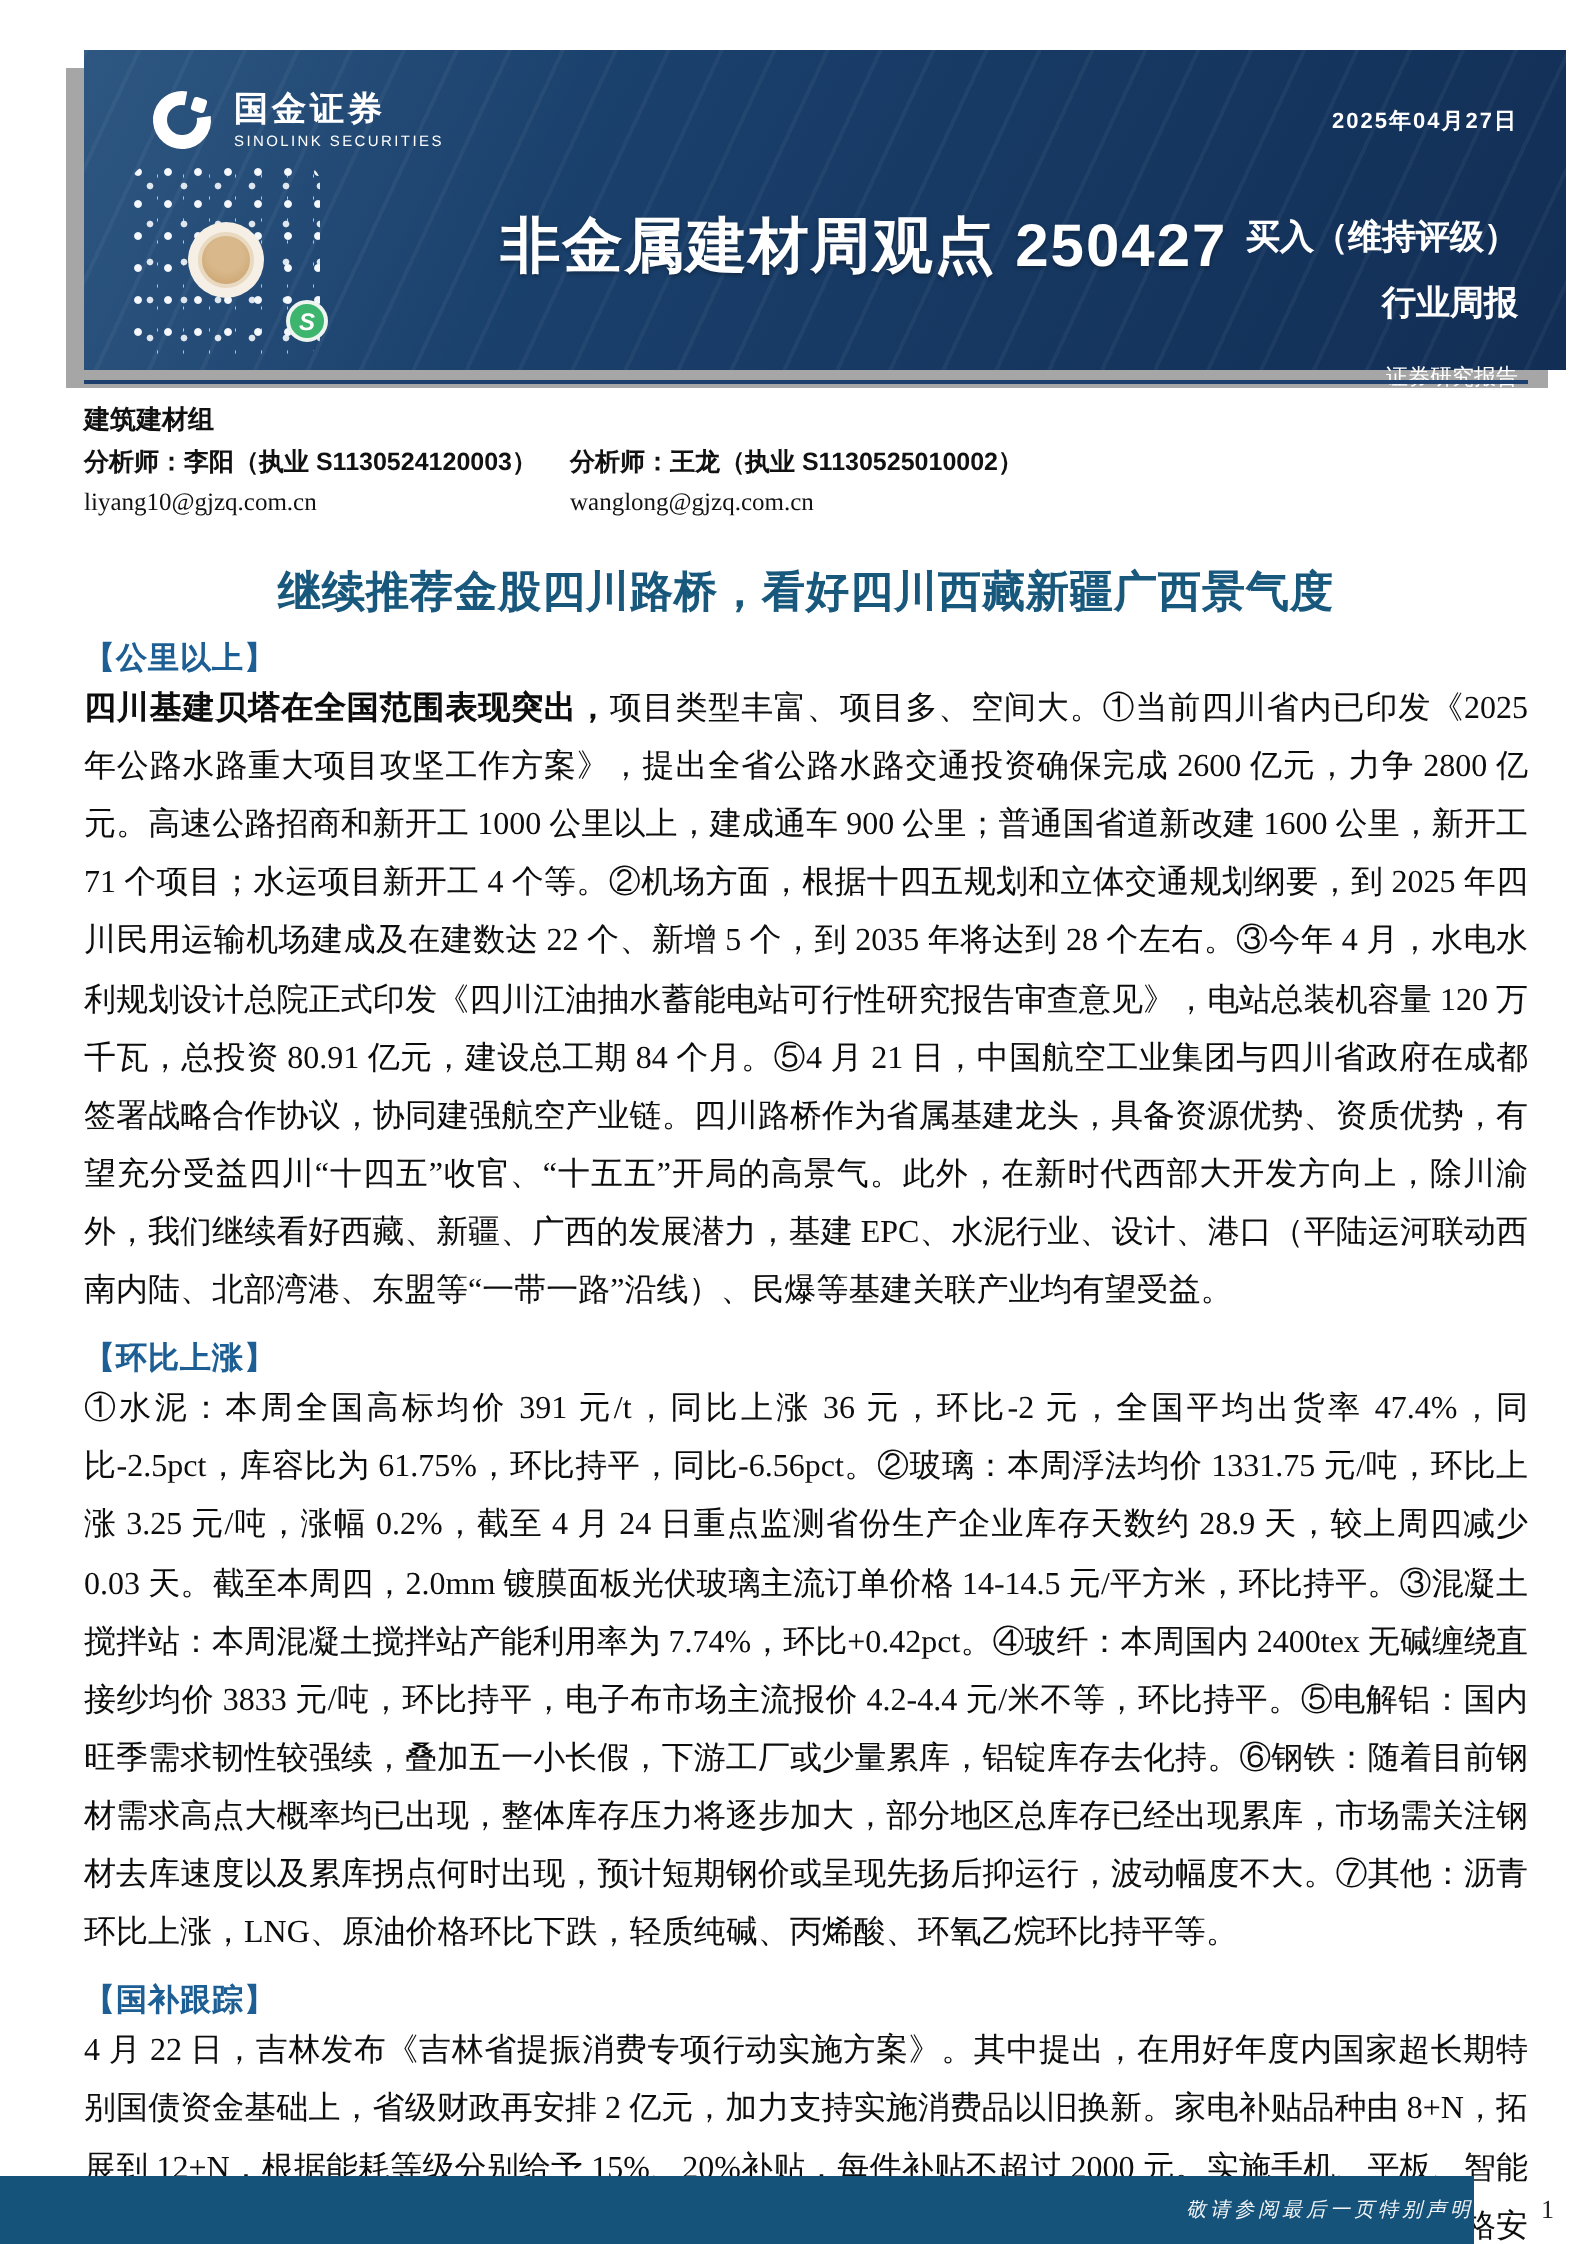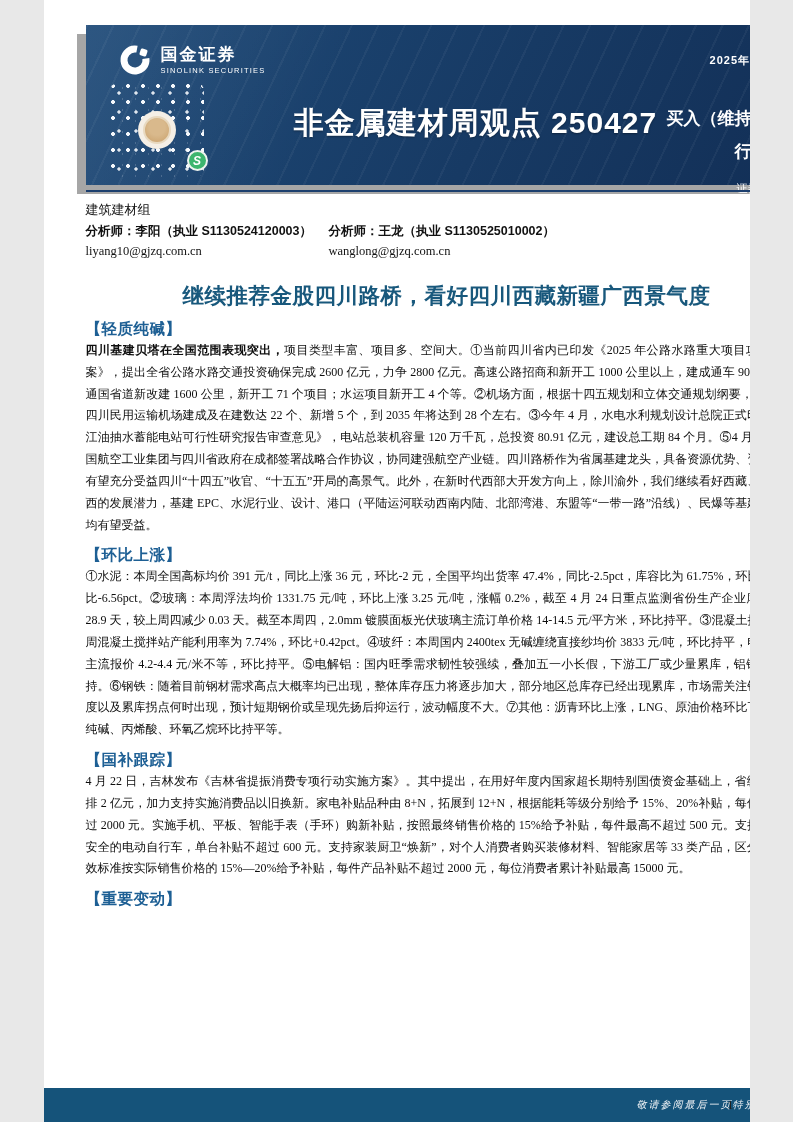--- a/index.html
+++ b/index.html
@@ -1,21 +1,21 @@
 <!DOCTYPE html>
 <html><head>
 <meta charset="utf-8">
 <style>
   * { margin: 0; padding: 0; box-sizing: border-box; }
   html, body { background: #e8e8e8; }
   body { font-family: "Liberation Sans", sans-serif; }
 
   .page {
     position: relative;
-    width: 706px;
+    width: 793px;
     height: 1122px;
     margin: 0 auto;
     background: #ffffff;
     overflow: hidden;
   }
 
   
   .banner {
     position: absolute;
     left: 42px; top: 25px;
@@ -74,42 +74,42 @@
     background: #3db56e; border: 2px solid #eef4ef;
     color: #fff; font-size: 12px; font-weight: bold; font-style: italic;
     display: flex; align-items: center; justify-content: center;
   }
 
   
   .content { position: absolute; left: 42px; top: 190px; width: 722px; }
   .top-rule { border: none; border-top: 2.5px solid #1c3f6e; margin-bottom: 9px; }
 
   .analyst-block { font-size: 12.5px; color: #111; }
-  .analyst-group { font-weight: normal; font-size: 13px; margin-bottom: 4px; }
+  .analyst-group { font-weight: bold; font-size: 13px; margin-bottom: 4px; }
   .analyst-row { display: flex; }
   .analyst-col1 { width: 243px; }
   .analyst-name { font-weight: bold; margin-bottom: 4px; }
   .analyst-email { font-family: "Liberation Serif", serif; font-size: 12.5px; color: #111; text-decoration: none; }
 
   .main-title {
     margin-top: 22px;
     text-align: center;
     color: #18587c;
     font-size: 21.5px;
     font-weight: bold;
     letter-spacing: 0.5px;
   }
 
   .section { margin-top: 9px; }
   .section-heading {
     color: #1d5f94; font-weight: bold; font-size: 15.5px; letter-spacing: 0.5px;
   }
   .body-text {
     font-family: "Liberation Serif", serif;
-    font-size: 12px; line-height: 1.82; color: #0d0d0d;
+    font-size: 16px; line-height: 1.82; color: #0d0d0d;
     text-align: justify;
   }
   .lead-bold { font-weight: bold; }
 
   
   .footer-bar {
     position: absolute; left: 0; bottom: 0;
     width: 737px; height: 34px;
     background: #15537a;
     display: flex; align-items: center; justify-content: flex-end;
@@ -173,21 +173,21 @@
         <div class="analyst-col2">
           <div class="analyst-name">分析师：王龙（执业 S1130525010002）</div>
           <a class="analyst-email" href="#">wanglong@gjzq.com.cn</a>
         </div>
       </div>
     </div>
 
     <h1 class="main-title">继续推荐金股四川路桥，看好四川西藏新疆广西景气度</h1>
 
     <div class="section">
-      <div class="section-heading">【轻质纯碱】</div>
+      <div class="section-heading">【公里以上】</div>
       <p class="body-text"><span class="lead-bold">四川基建贝塔在全国范围表现突出，</span><span>项目类型丰富、项目多、空间大。①当前四川省内已印发《2025 年公路水路重大项目攻坚工作方案》，提出全省公路水路交通投资确保完成 2600 亿元，力争 2800 亿元。高速公路招商和新开工 1000 公里以上，建成通车 900 公里；普通国省道新改建 1600 公里，新开工 71 个项目；水运项目新开工 4 个等。②机场方面，根据十四五规划和立体交通规划纲要，到 2025 年四川民用运输机场建成及在建数达 22 个、新增 5 个，到 2035 年将达到 28 个左右。③今年 4 月，水电水利规划设计总院正式印发《四川江油抽水蓄能电站可行性研究报告审查意见》，电站总装机容量 120 万千瓦，总投资 80.91 亿元，建设总工期 84 个月。⑤4 月 21 日，中国航空工业集团与四川省政府在成都签署战略合作协议，协同建强航空产业链。四川路桥作为省属基建龙头，具备资源优势、资质优势，有望充分受益四川“十四五”收官、“十五五”开局的高景气。此外，在新时代西部大开发方向上，除川渝外，我们继续看好西藏、新疆、广西的发展潜力，基建 EPC、水泥行业、设计、港口（平陆运河联动西南内陆、北部湾港、东盟等“一带一路”沿线）、民爆等基建关联产业均有望受益。</span></p>
     </div>
 
     <div class="section">
       <div class="section-heading">【环比上涨】</div>
       <p class="body-text">①水泥：本周全国高标均价 391 元/t，同比上涨 36 元，环比-2 元，全国平均出货率 47.4%，同比-2.5pct，库容比为 61.75%，环比持平，同比-6.56pct。②玻璃：本周浮法均价 1331.75 元/吨，环比上涨 3.25 元/吨，涨幅 0.2%，截至 4 月 24 日重点监测省份生产企业库存天数约 28.9 天，较上周四减少 0.03 天。截至本周四，2.0mm 镀膜面板光伏玻璃主流订单价格 14-14.5 元/平方米，环比持平。③混凝土搅拌站：本周混凝土搅拌站产能利用率为 7.74%，环比+0.42pct。④玻纤：本周国内 2400tex 无碱缠绕直接纱均价 3833 元/吨，环比持平，电子布市场主流报价 4.2-4.4 元/米不等，环比持平。⑤电解铝：国内旺季需求韧性较强续，叠加五一小长假，下游工厂或少量累库，铝锭库存去化持。⑥钢铁：随着目前钢材需求高点大概率均已出现，整体库存压力将逐步加大，部分地区总库存已经出现累库，市场需关注钢材去库速度以及累库拐点何时出现，预计短期钢价或呈现先扬后抑运行，波动幅度不大。⑦其他：沥青环比上涨，LNG、原油价格环比下跌，轻质纯碱、丙烯酸、环氧乙烷环比持平等。</p>
     </div>
 
     <div class="section">
       <div class="section-heading">【国补跟踪】</div>

